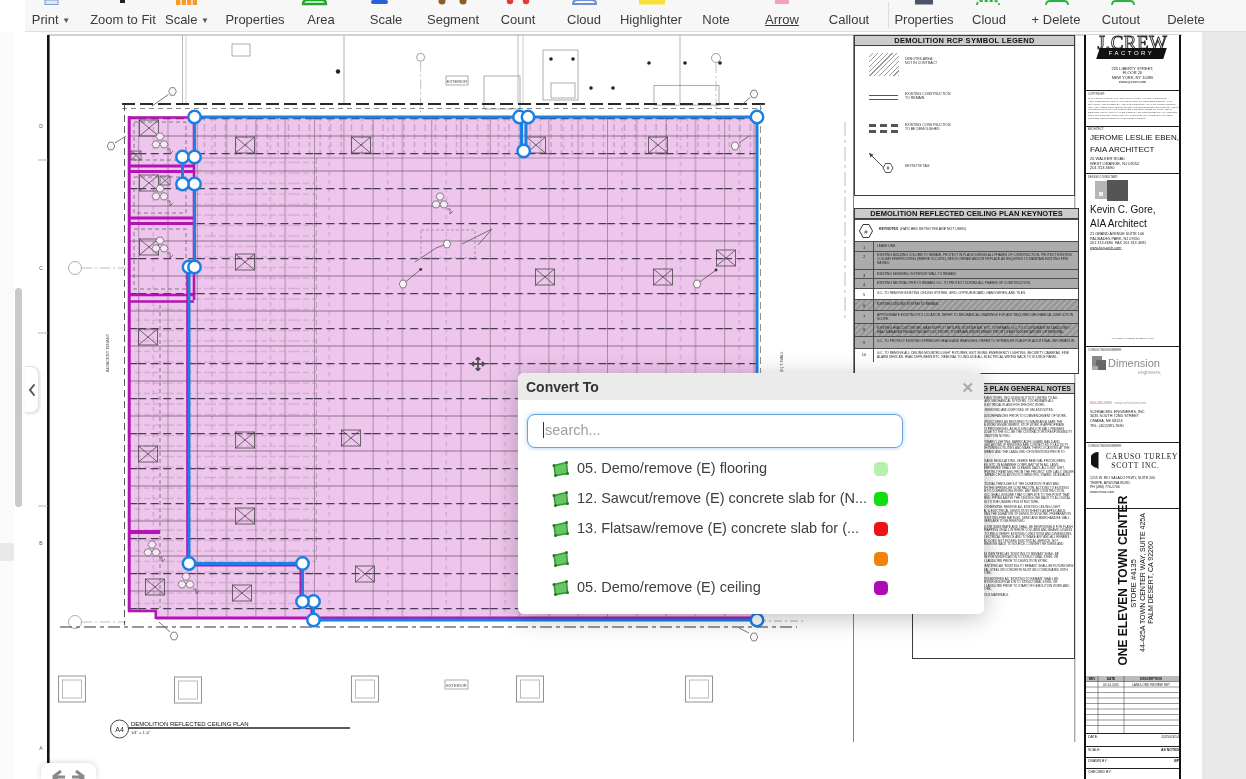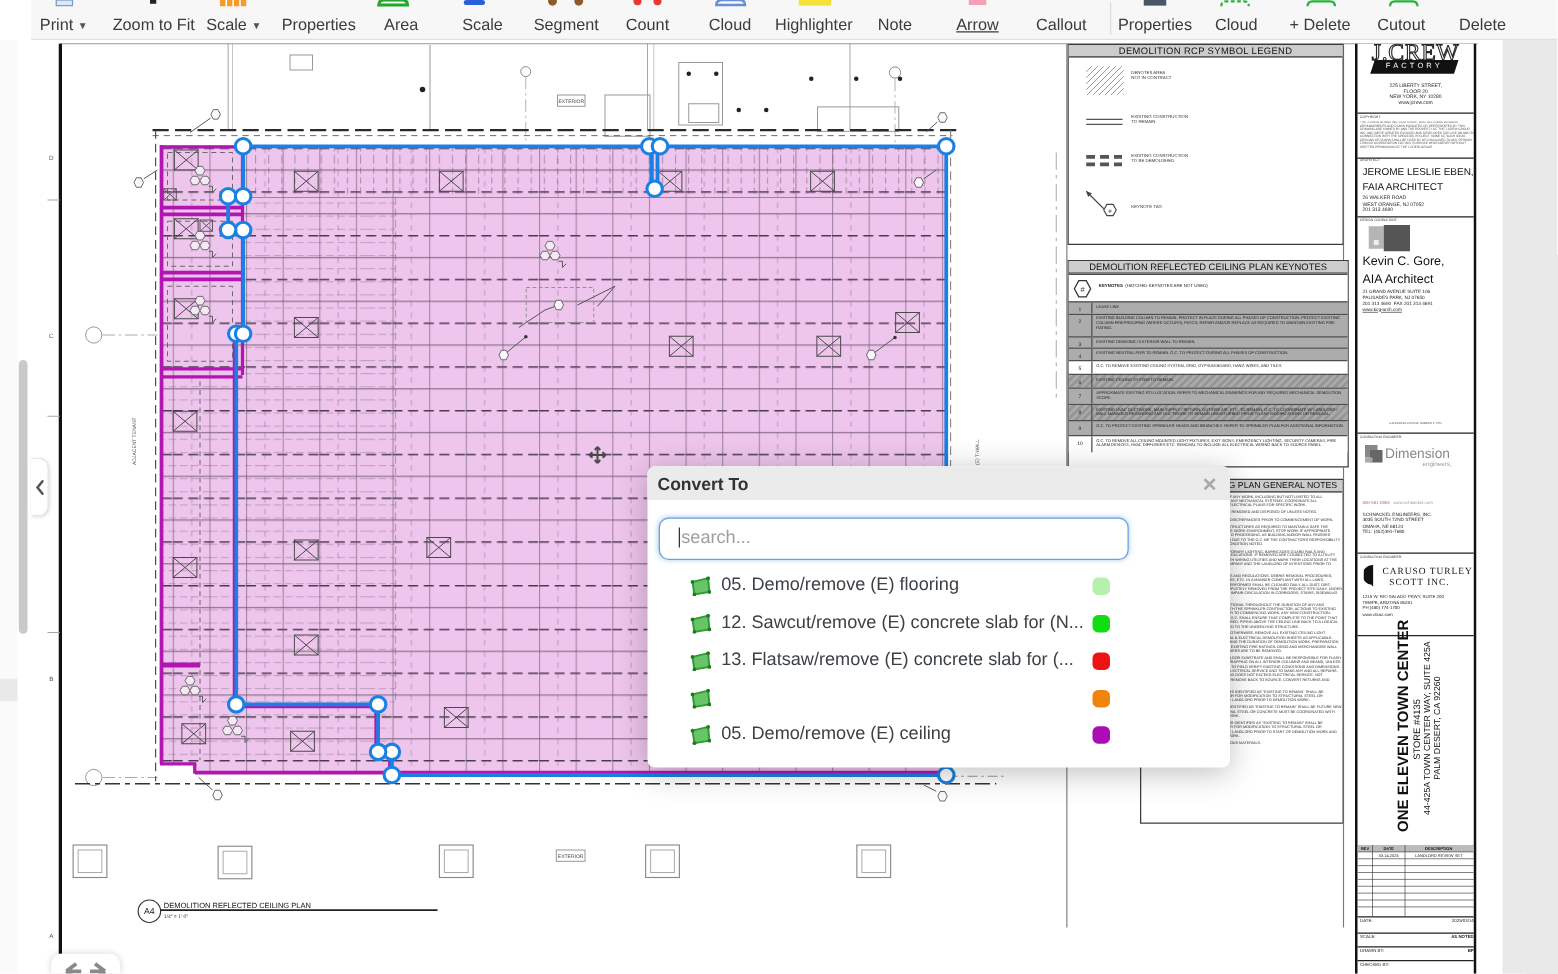--- a/index.html
+++ b/index.html
@@ -20,21 +20,21 @@
   background:#c9c9c9; border-radius:4px; }
 #chevtab { position:absolute; left:25px; top:366px; width:14px; height:47px; background:#fff;
   border:1px solid #e3e3e3; border-left:none; border-radius:0 8px 8px 0;
   box-shadow:1px 1px 3px rgba(0,0,0,.12); z-index:26; }
 #chevtab svg { position:absolute; left:2px; top:16px; }
 
 #graybg { position:absolute; left:1202px; top:32px; width:44px; height:747px; background:#e9e9e9; z-index:5; }
 
 .panel { position:absolute; background:#fff; border:1px solid #3c3c3c; z-index:6; }
 .phead { background:#ccc; border-bottom:1px solid #3c3c3c; text-align:center;
-  font-weight:normal; color:#111; white-space:nowrap; overflow:hidden; }
+  font-weight:bold; color:#111; white-space:nowrap; overflow:hidden; }
 
 .tt { transform-origin:0 0; transform:scale(0.5); width:200%; }
 
 .krow { position:absolute; left:0; width:100%; border-top:0.5px solid #4e4e4e; overflow:hidden; }
 .kg { background:#acacac; }
 .kh { background:repeating-linear-gradient(135deg,#aaa 0 2.2px,#969696 2.2px 4.4px); }
 .knum { position:absolute; left:0; top:0; bottom:0; width:19px; border-right:0.5px solid #4e4e4e;
   text-align:center; font-size:4px; padding-top:2.5px; color:#222; }
 .ktx { position:absolute; left:22px; top:1.5px; right:2px; color:#1c1c1c; }
 .ktx .tt { display:block; font-size:6.4px; line-height:7.4px; }

